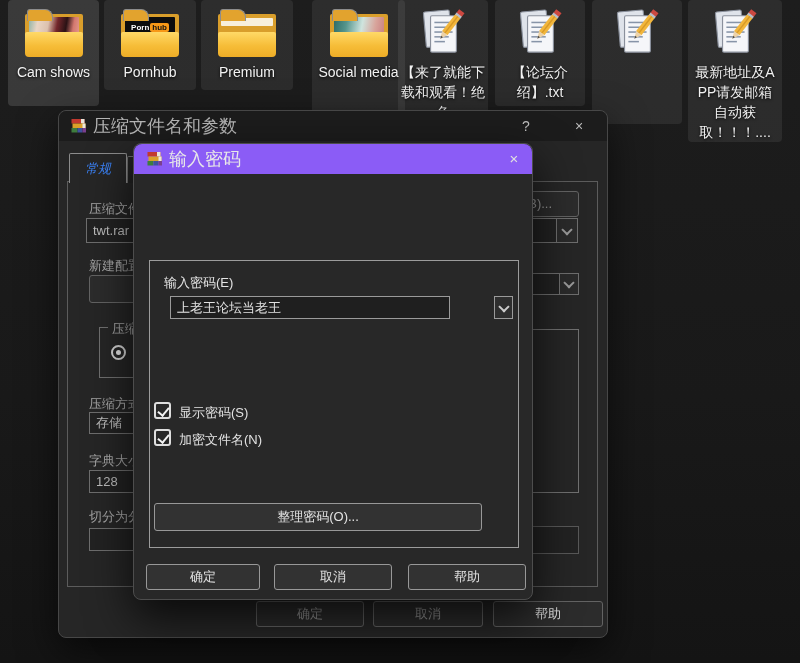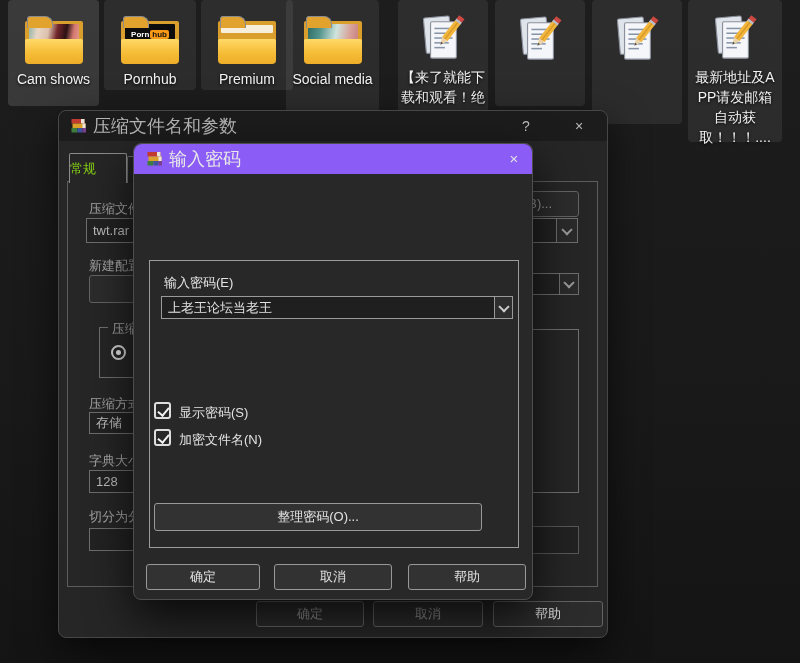--- a/index.html
+++ b/index.html
@@ -5,21 +5,21 @@
   * { margin:0; padding:0; box-sizing:border-box; }
   html,body { width:800px; height:663px; overflow:hidden; }
   body {
     font-family:"Liberation Sans","DejaVu Sans",sans-serif;
     background:linear-gradient(180deg,#1d1d1d 0%,#191919 60%,#141414 100%);
     position:relative; color:#e6e6e6;
   }
 
   
   .cell { position:absolute; top:0; border-radius:4px; background:rgba(255,255,255,.075);
-          display:flex; flex-direction:column; align-items:center; padding-top:14px; z-index:1; }
+          display:flex; flex-direction:column; align-items:center; padding-top:7px; z-index:1; }
   .cell.sel { background:rgba(255,255,255,.13); }
   .icon-wrap { height:52px; display:flex; align-items:center; justify-content:center; }
   .icon-label { margin-top:3px; width:86px; font-size:14px; line-height:20px; text-align:center;
                 color:#f2f2f2; word-break:break-all; text-shadow:0 1px 3px rgba(0,0,0,.95); }
 
   
   .folder { position:relative; width:58px; height:48px; }
   .folder .tab   { position:absolute; top:0; left:2px; width:26px; height:12px;
                    background:#e2a32e; border-radius:3px 8px 0 0; }
   .folder .back  { position:absolute; top:5px; left:0; right:0; height:40px;
@@ -57,21 +57,21 @@
   .lbl { position:absolute; font-size:13px; white-space:nowrap; }
 
   
   #archive-dialog { left:58px; top:110px; width:550px; height:528px; background:#262626;
                     border:1px solid #474747; box-shadow:0 14px 38px rgba(0,0,0,.6); z-index:5; }
   #archive-dialog .titlebar { background:#1c1c1c; }
   #archive-dialog .tb-title { color:#b5b5b5; }
   .tabframe { position:absolute; left:8px; top:70px; width:531px; height:406px; border:1px solid #5c5c5c; }
   .tab { position:absolute; left:10px; top:42px; width:58px; height:30px; background:#262626;
          border:1px solid #8c8c8c; border-bottom:none; border-radius:2px 2px 0 0;
-         text-align:left; line-height:29px; color:#84cc16; z-index:2; }
+         text-align:center; line-height:29px; color:#3b82f6; z-index:2;font-style:italic; }
   .tab2 { position:absolute; left:68px; top:45px; width:50px; height:27px; background:#222;
           border:1px solid #6a6a6a; border-bottom:none; border-radius:2px 2px 0 0; z-index:1; }
   .dim-lbl { color:#a6a6a6; }
   .dim-field { background:#222; border-color:#6e6e6e; color:#bdbdbd; }
   .dim-btn { background:#2c2c2c; border-color:#636363; color:#979797; }
   .dim-arrow { background:#2a2a2a; border-color:#6e6e6e; }
   .dim-arrow::after { border-color:#9a9a9a; }
   .dim-group { border-color:#707070; }
   .radio { position:absolute; width:15px; height:15px; border:2px solid #d7d7d7; border-radius:50%; background:transparent; }
   .radio::after { content:""; position:absolute; inset:3px; border-radius:50%; background:#e8e8e8; }
@@ -126,21 +126,21 @@
       <div class="folder">
           <div class="tab"></div>
           <div class="back"></div>
           <div class="inner"></div>
           <div class="front"></div>
         </div>
     </div>
     <div class="icon-label">Premium</div>
   </div>
 
-  <div class="cell" style="left:286px;width:93px;height:129px">
+  <div class="cell" style="left:312px;width:93px;height:129px">
     <div class="icon-wrap">
       <div class="folder">
           <div class="tab"></div>
           <div class="back"></div>
           <div class="thumb thumb-social"></div>
           <div class="front"></div>
         </div>
     </div>
     <div class="icon-label">Social media</div>
   </div>
@@ -185,20 +185,21 @@
         <g transform="rotate(38 40 8)">
           <rect x="36.5" y="2" width="7" height="5" fill="#cc4840"></rect>
             <rect x="36.5" y="6.5" width="7" height="3" fill="#b9bec8"></rect>
           <rect x="36.5" y="9" width="7" height="22" fill="#f2b63c"></rect>
             <line x1="40" y1="9" x2="40" y2="31" stroke="#d89a27" stroke-width="1.5"></line>
           <polygon points="36.5,31 43.5,31 40,38.5" fill="#ecd2a8"></polygon>
             <polygon points="38.8,35.5 41.2,35.5 40,38.5" fill="#4a4a4a"></polygon>
         </g>
       </svg>
     </div>
+    <div class="icon-label">【论坛介绍】.txt</div>
   </div>
 
   <div class="cell" style="left:592px;width:90px;height:124px">
     <div class="icon-wrap">
       <svg class="file-icon" viewBox="0 0 48 52" width="46" height="50">
         <rect x="5" y="3" width="27" height="37" rx="1.5" fill="#dfe3ea" stroke="#8a909c" stroke-width="1.2" transform="rotate(-5 18 21)"></rect>
         <rect x="11" y="8" width="27" height="38" rx="1.5" fill="#f5f6f9" stroke="#8a909c" stroke-width="1.2"></rect>
         <g stroke="#8794a8" stroke-width="1.6">
           <line x1="15" y1="15" x2="34" y2="15"></line>
             <line x1="15" y1="20" x2="34" y2="20"></line>
@@ -316,21 +317,21 @@
         <rect x="11.5" y="10" width="3.5" height="4.5" fill="#7a3f8e"></rect>
     </svg>
     <span class="tb-title">输入密码</span>
     <span class="tb-btn" style="left:368px;color:#e0e0e0;font-size:15px">×</span>
   </div>
 
 
   <div class="groupbox" style="left:15px;top:116px;width:370px;height:288px"></div>
 
   <span class="lbl" style="left:30px;top:130px;color:#e4e4e4">输入密码(E)</span>
-  <div class="field" style="left:27px;top:152px;width:352px;height:23px">
+  <div class="field" style="left:36px;top:152px;width:280px;height:23px">
     <span>上老王论坛当老王</span>
   </div>
   <span class="combo-arrow" style="left:360px;top:152px;width:19px;height:23px"></span>
 
   <span class="checkbox" style="left:20px;top:258px"></span>
   <span class="cb-label" style="left:45px;top:260px">显示密码(S)</span>
 
   <span class="checkbox" style="left:20px;top:285px"></span>
   <span class="cb-label" style="left:45px;top:287px">加密文件名(N)</span>
 

